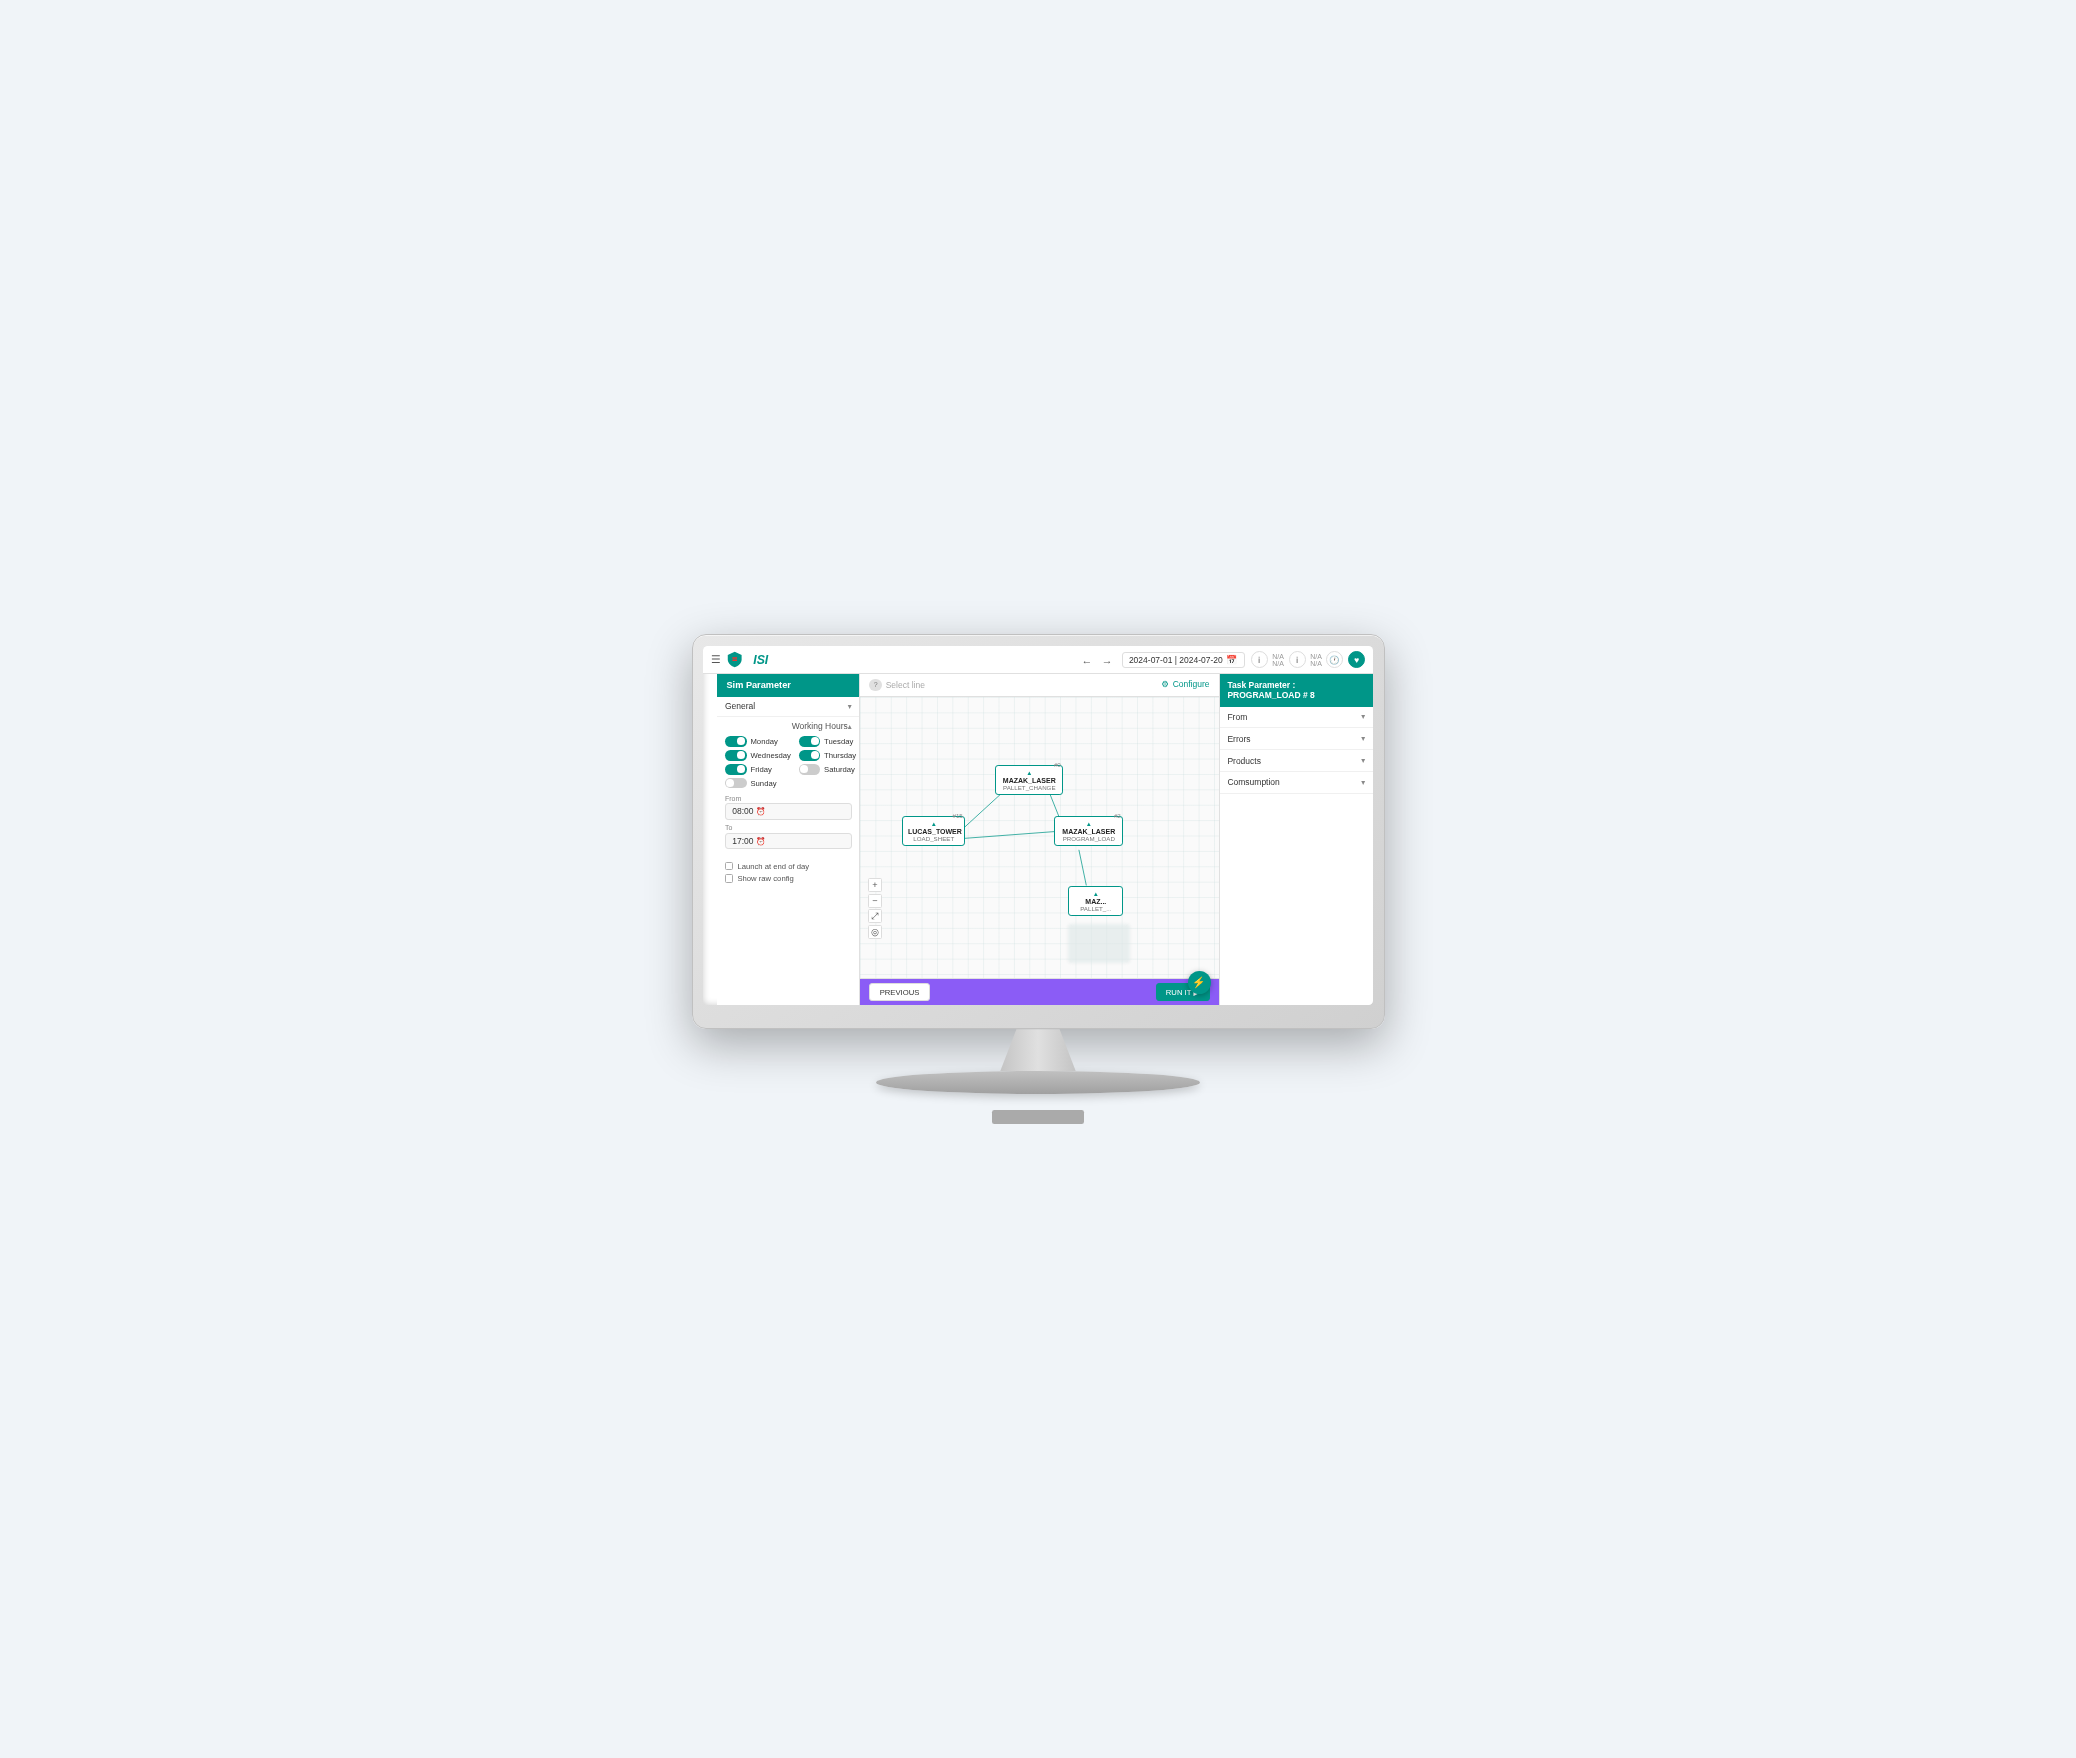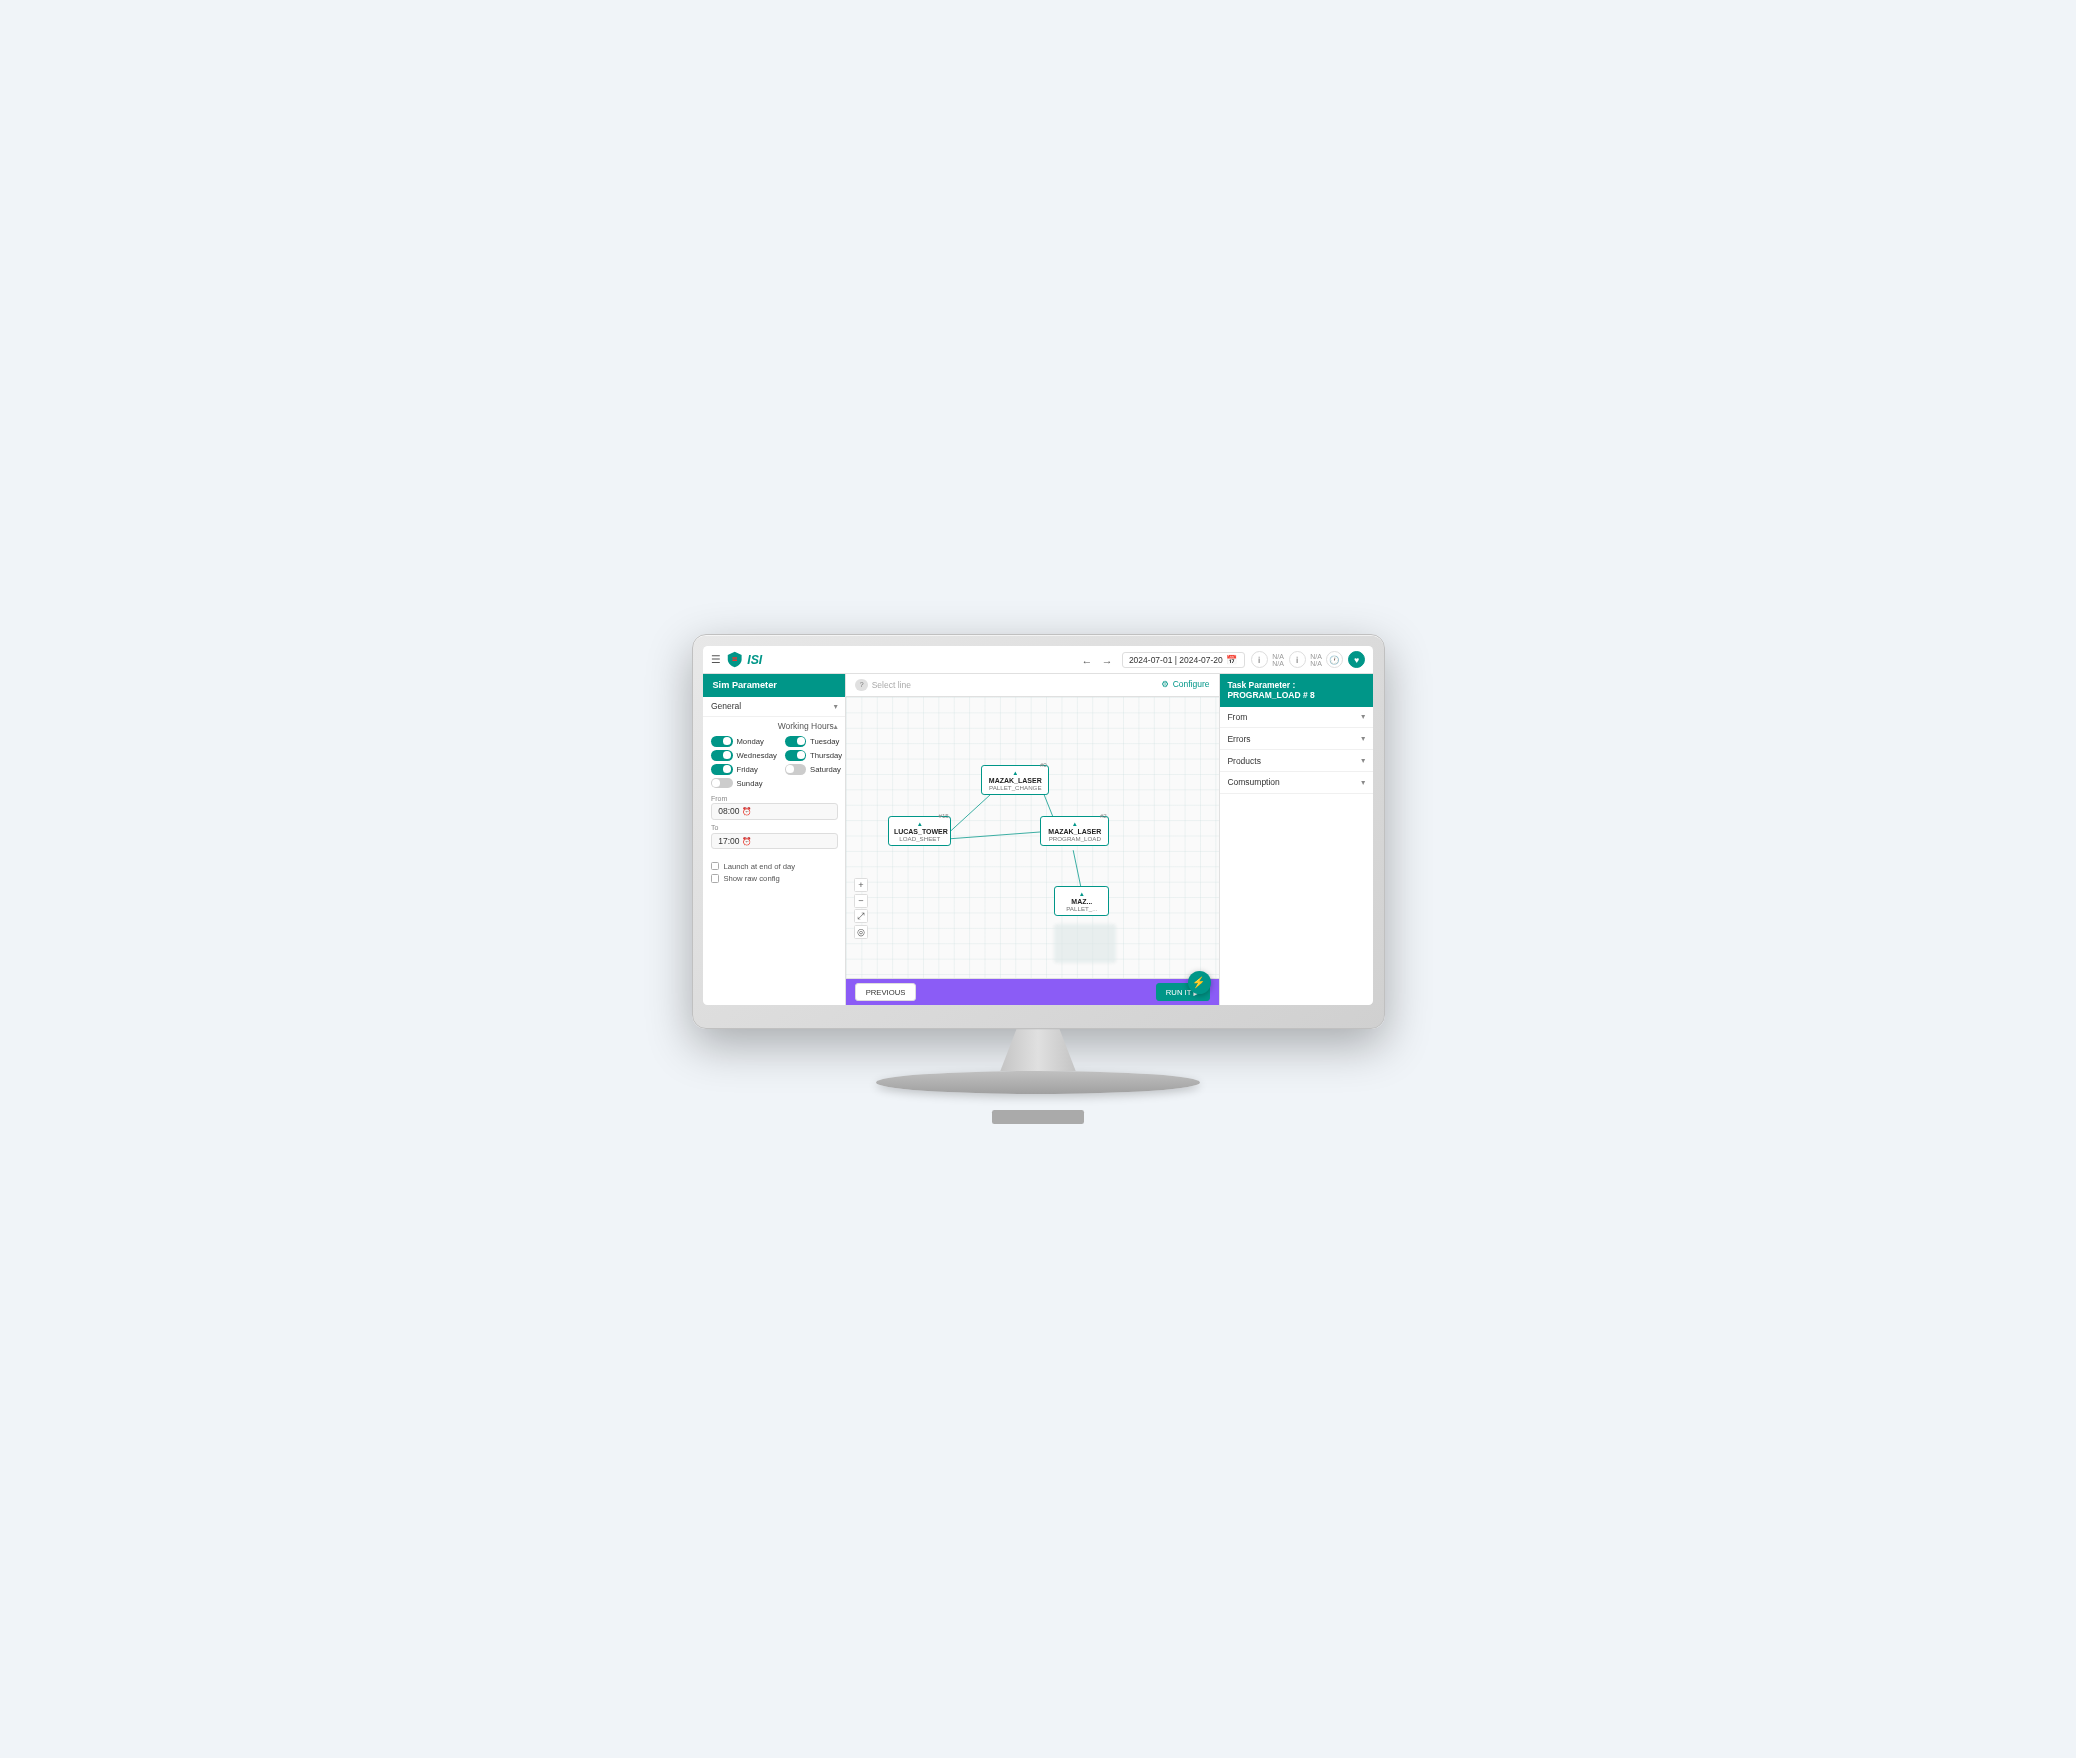--- a/index.html
+++ b/index.html
@@ -50,21 +50,21 @@
 
     .hamburger-icon {
       color: #555;
       font-size: 10.8px;
       cursor: pointer;
     }
 
     .logo {
       display: flex;
       align-items: center;
-      gap: 5px;
+      gap: 11px;
     }
 
     .logo-shield {
       width: 15.4px;
       height: 17px;
     }
 
     .logo-text {
       font-size: 12.3px;
       font-weight: 700;
@@ -551,21 +551,21 @@
           <div class="icon-circle">ℹ</div>
           <div class="stat-badge">
             <span>N/A</span>
             <span>N/A</span>
           </div>
           <div class="icon-circle">🕐</div>
           <div class="icon-circle teal">♥</div>
         </div>
       </div>
 
-      <div class="main-layout" style="height: 331px;">
+      <div class="main-layout" style="height: 331px; margin-left: 14px;">
 
         <div class="left-panel">
           <div class="panel-header">Sim Parameter</div>
 
           <div class="section-row">
             <span class="section-label">General</span>
             <span class="chevron-icon">▾</span>
           </div>
 
           <div class="working-hours-section">

